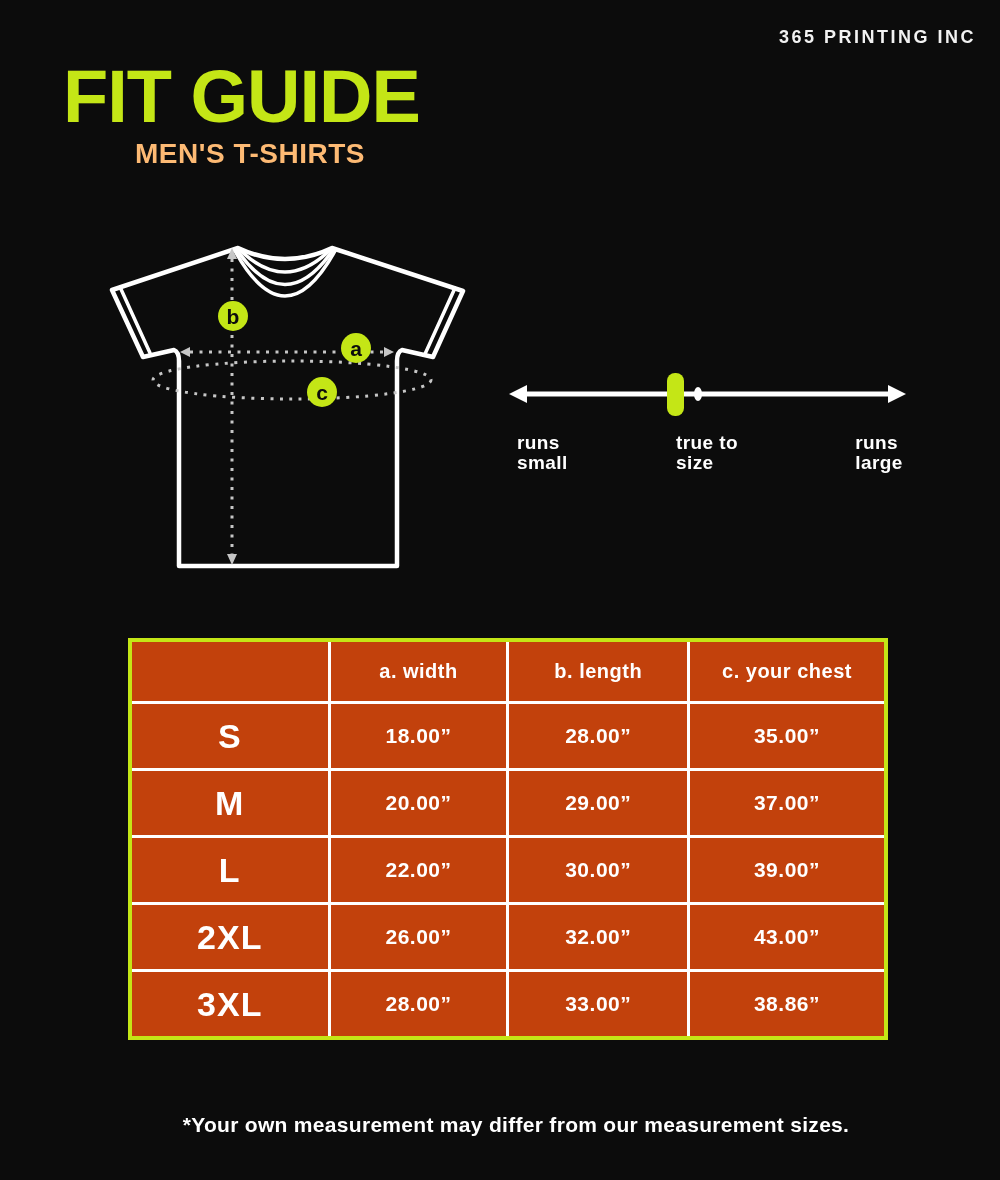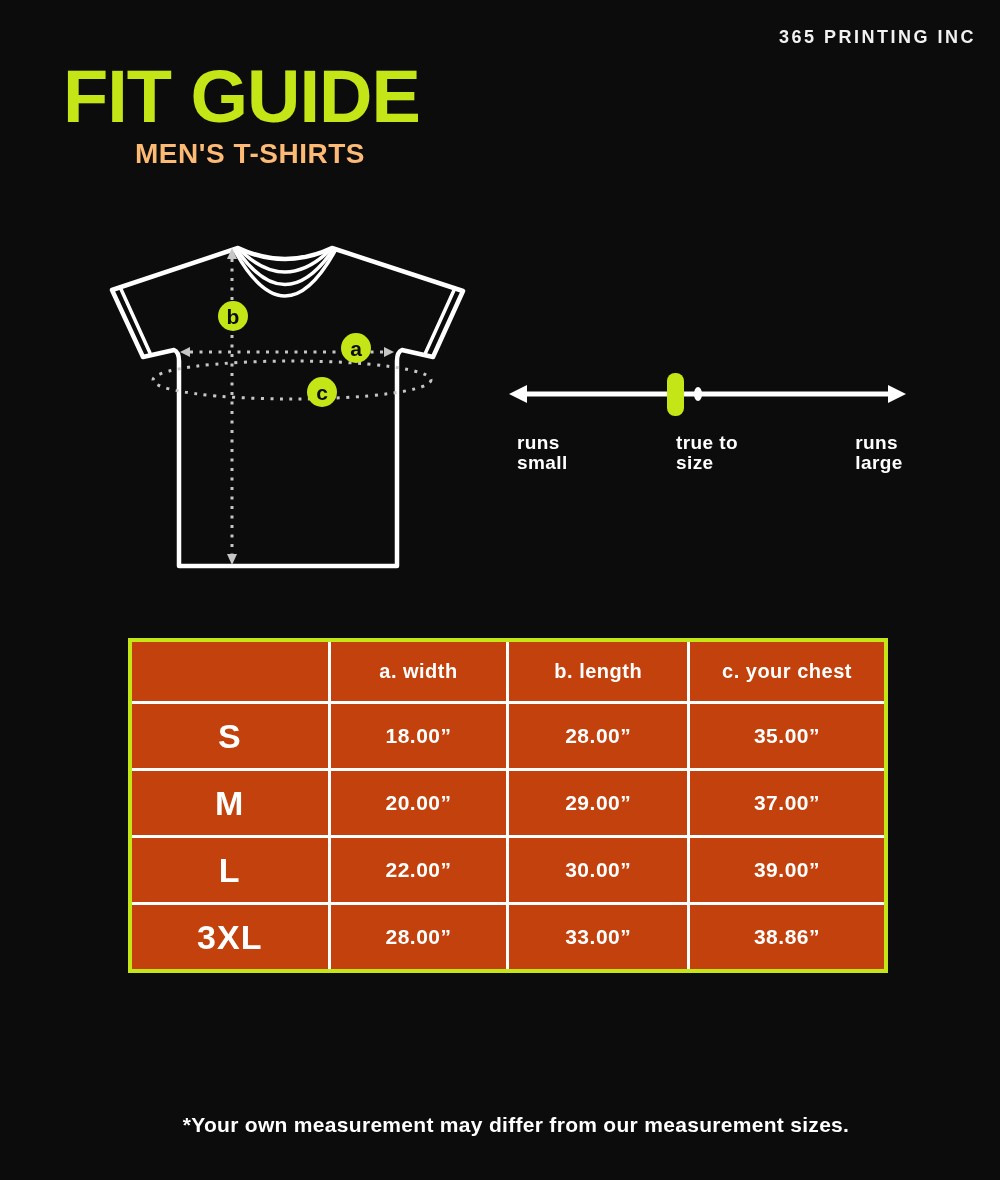--- a/index.html
+++ b/index.html
@@ -171,20 +171,26 @@
         <td class="val-cell">29.00”</td>
         <td class="val-cell">37.00”</td>
       </tr>
       <tr>
         <td class="size-cell">L</td>
         <td class="val-cell">22.00”</td>
         <td class="val-cell">30.00”</td>
         <td class="val-cell">39.00”</td>
       </tr>
       <tr>
+        <td class="size-cell">2XL</td>
+        <td class="val-cell">26.00”</td>
+        <td class="val-cell">32.00”</td>
+        <td class="val-cell">43.00”</td>
+      </tr>
+      <tr>
         <td class="size-cell">3XL</td>
         <td class="val-cell">28.00”</td>
         <td class="val-cell">33.00”</td>
         <td class="val-cell">38.86”</td>
       </tr>
     </tbody>
   </table>
 </div>
 
 <div class="abs footnote">*Your own measurement may differ from our measurement sizes.</div>

